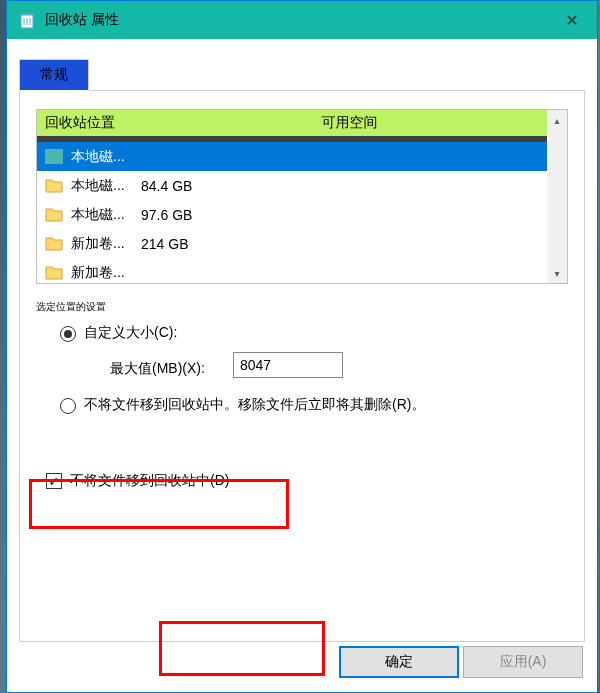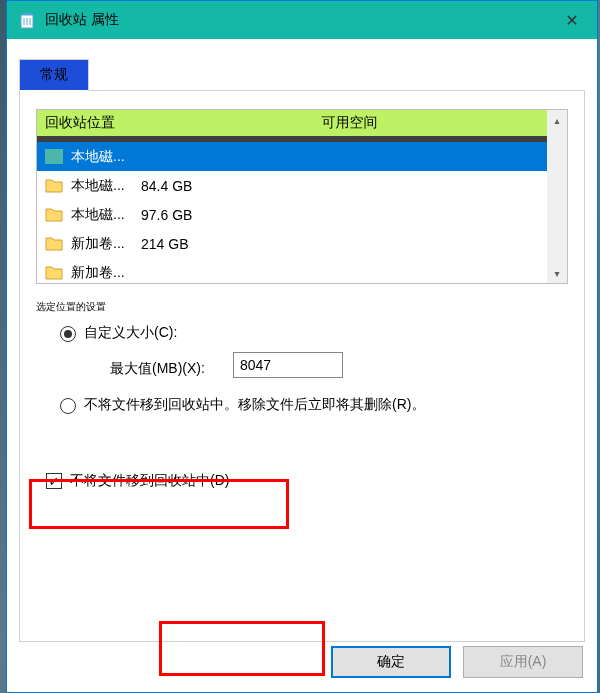--- a/index.html
+++ b/index.html
@@ -226,21 +226,21 @@
       top: 620px;
       width: 166px;
       height: 55px;
       pointer-events: none;
     }
     .button-row {
       position: absolute;
       bottom: 14px;
       right: 14px;
       display: flex;
-      gap: 12px;
+      gap: 4px;
     }
     .btn {
       width: 120px;
       height: 32px;
       border: 1px solid #adadad;
       background: #e1e1e1;
       font-size: 14px;
       cursor: pointer;
       display: flex;
       align-items: center;

